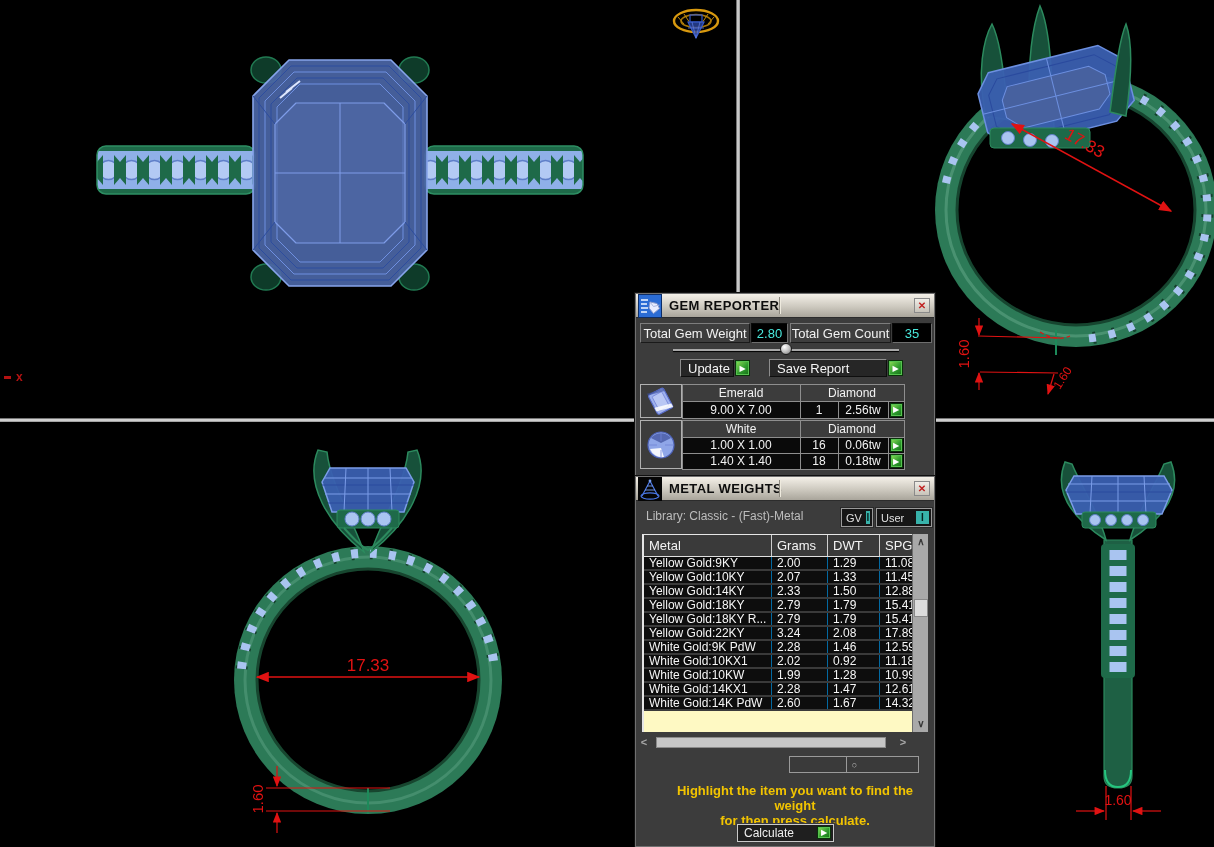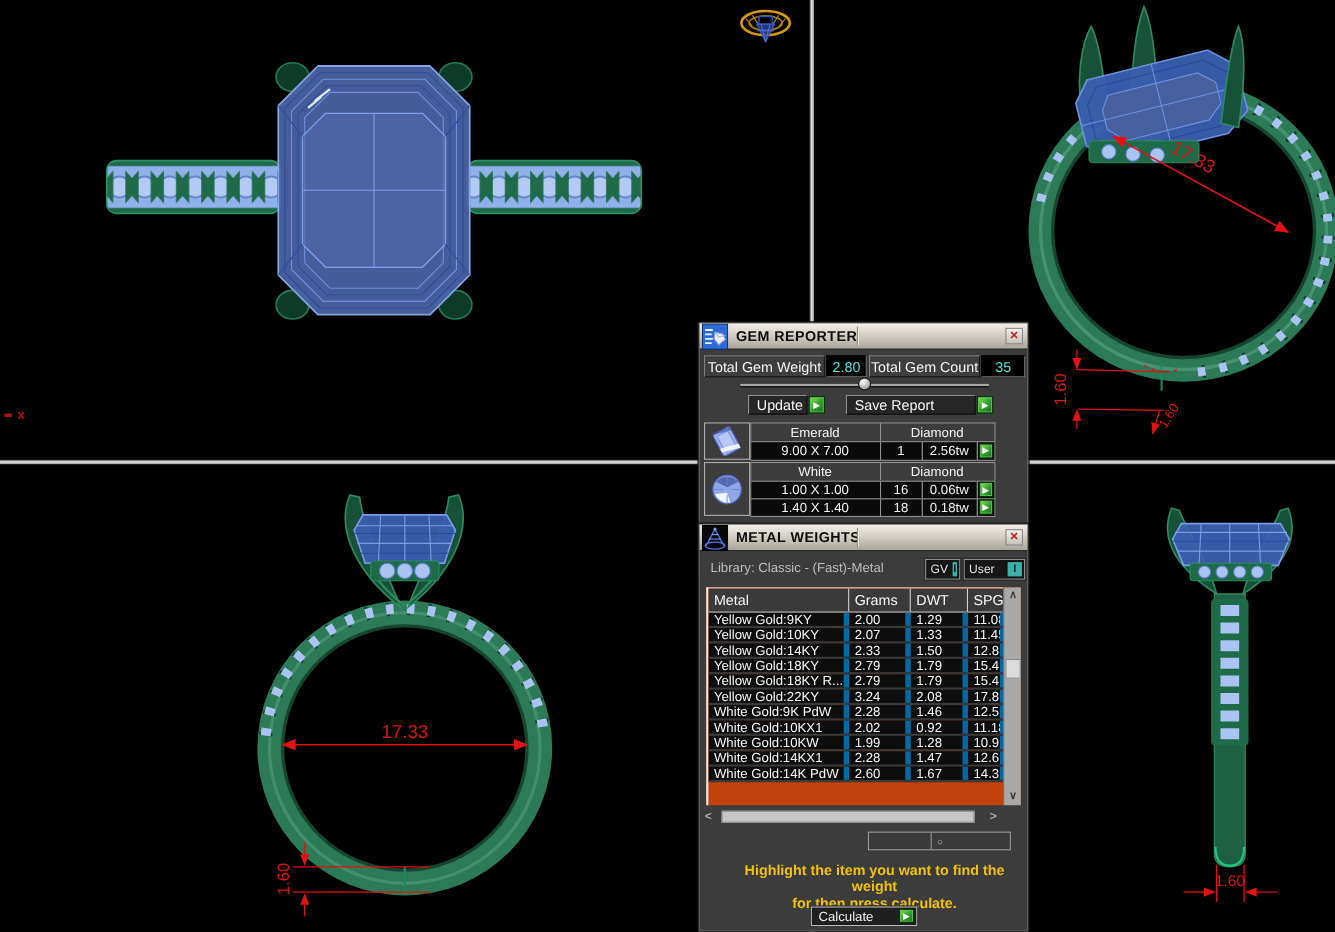--- a/index.html
+++ b/index.html
@@ -55,26 +55,26 @@
   .gicon{background:#3c3c3c;border:1px solid #b0b0b0;display:flex;align-items:center;justify-content:center;}
   .garrcell{background:#0a0a0a;border:1px solid #8e8e8e;margin:-0.5px;display:flex;align-items:center;justify-content:center;}
   .garrcell .garrow{position:relative;width:13px;height:14px;}
 
   
   .lib-label{position:absolute;left:10px;top:32px;font-size:12px;color:#bdbdbd;}
   .tgl-btn{position:absolute;top:31px;height:19px;background:#161616;border:1px solid #9a9a9a;outline:1px solid #2a2a2a;
            color:#e0e0e0;font-size:11px;display:flex;align-items:center;padding:0 2px 0 4px;gap:4px;}
   .tgl-ind{width:13px;height:13px;background:#38b2aa;color:#04211f;font-size:10px;font-weight:bold;
            display:flex;align-items:center;justify-content:center;margin-left:auto;}
-  .mw-table{position:absolute;left:6px;top:57px;width:286px;height:198px;background:#c2410c;}
+  .mw-table{position:absolute;left:6px;top:57px;width:286px;height:198px;background:#fef9c3;}
   .mw-grid{position:absolute;left:0;top:0;width:270px;height:198px;border-left:2px solid #e6e6e6;border-top:1px solid #e6e6e6;overflow:hidden;}
   .mw-head{display:grid;grid-template-columns:128px 56px 52px 34px;height:22px;background:#3a3a3a;border-bottom:1px solid #e0e0e0;}
   .mw-hcell{color:#f4f4f4;font-size:13px;display:flex;align-items:center;padding-left:5px;border-right:1px solid #cfcfcf;overflow:hidden;white-space:nowrap;}
   .mw-row{display:grid;grid-template-columns:128px 56px 52px 34px;height:14px;background:#0d0d0d;border-bottom:2px solid #3a3a3a;}
-  .mw-cell{color:#f6f6f6;font-size:12px;line-height:13px;padding-left:5px;border-right:5px solid #0369a1;overflow:hidden;white-space:nowrap;}
+  .mw-cell{color:#f6f6f6;font-size:12px;line-height:13px;padding-left:5px;border-right:1px solid #0369a1;overflow:hidden;white-space:nowrap;}
   .vscroll{position:absolute;right:0;top:0;width:16px;height:198px;background:#a9a9a9;border-left:1px solid #6d6d6d;}
   .vs-arrow{position:absolute;left:0;width:16px;height:16px;color:#3a3a3a;font-size:10px;font-weight:bold;text-align:center;line-height:16px;}
   .vs-thumb{position:absolute;left:1px;width:14px;height:18px;top:65px;background:#dcdcdc;border:1px solid #8a8a8a;}
   .hscroll{position:absolute;left:1px;top:259px;width:276px;height:13px;}
   .hs-thumb{position:absolute;left:19px;top:1px;width:230px;height:11px;background:#c6c6c6;border:1px solid #8a8a8a;}
   .hs-arrow{position:absolute;top:0;width:14px;height:13px;color:#a8a8a8;font-size:11px;font-weight:bold;text-align:center;line-height:13px;}
   .uom-btn{position:absolute;left:153px;top:279px;width:130px;height:17px;background:#3a3a3a;border:1px solid #9a9a9a;
            display:flex;align-items:center;flex-direction:column;}
   .uom-label{flex:1;color:#c9c9c9;font-size:11.5px;padding-left:5px;white-space:nowrap;overflow:hidden;}
   .uom-radio{width:16px;height:100%;border-left:1px solid #9a9a9a;color:#b8b8b8;font-size:9px;

